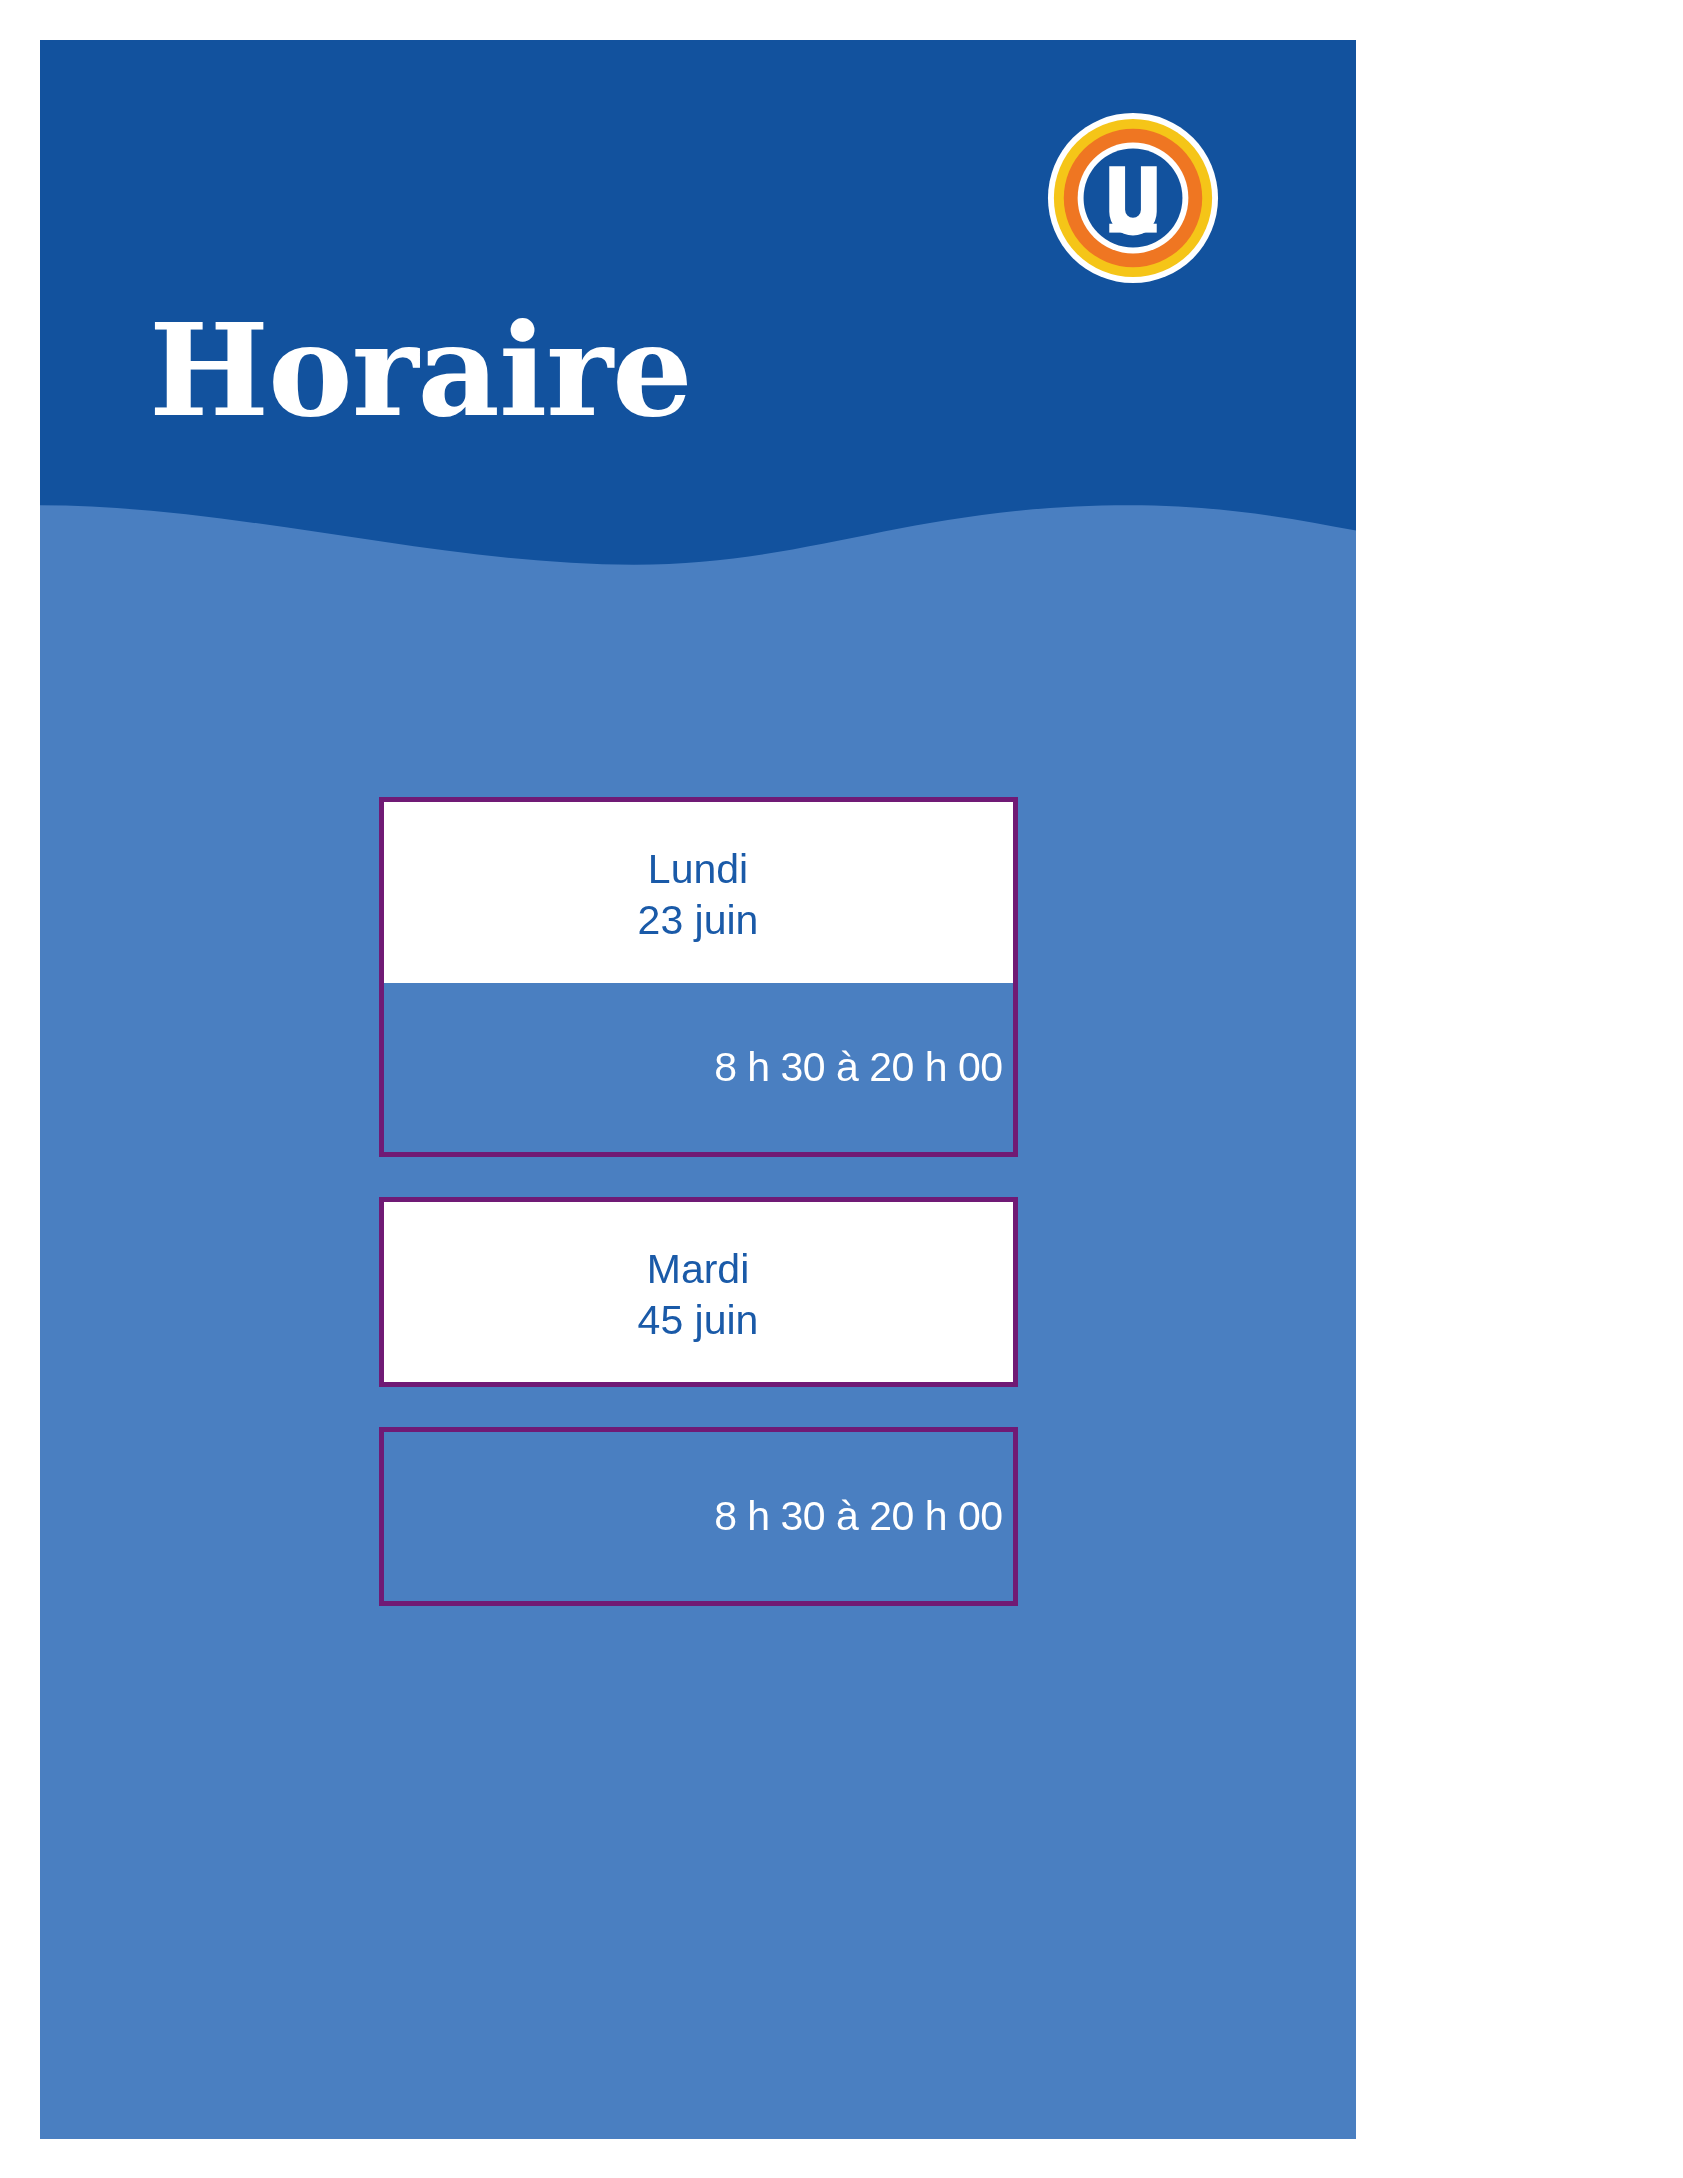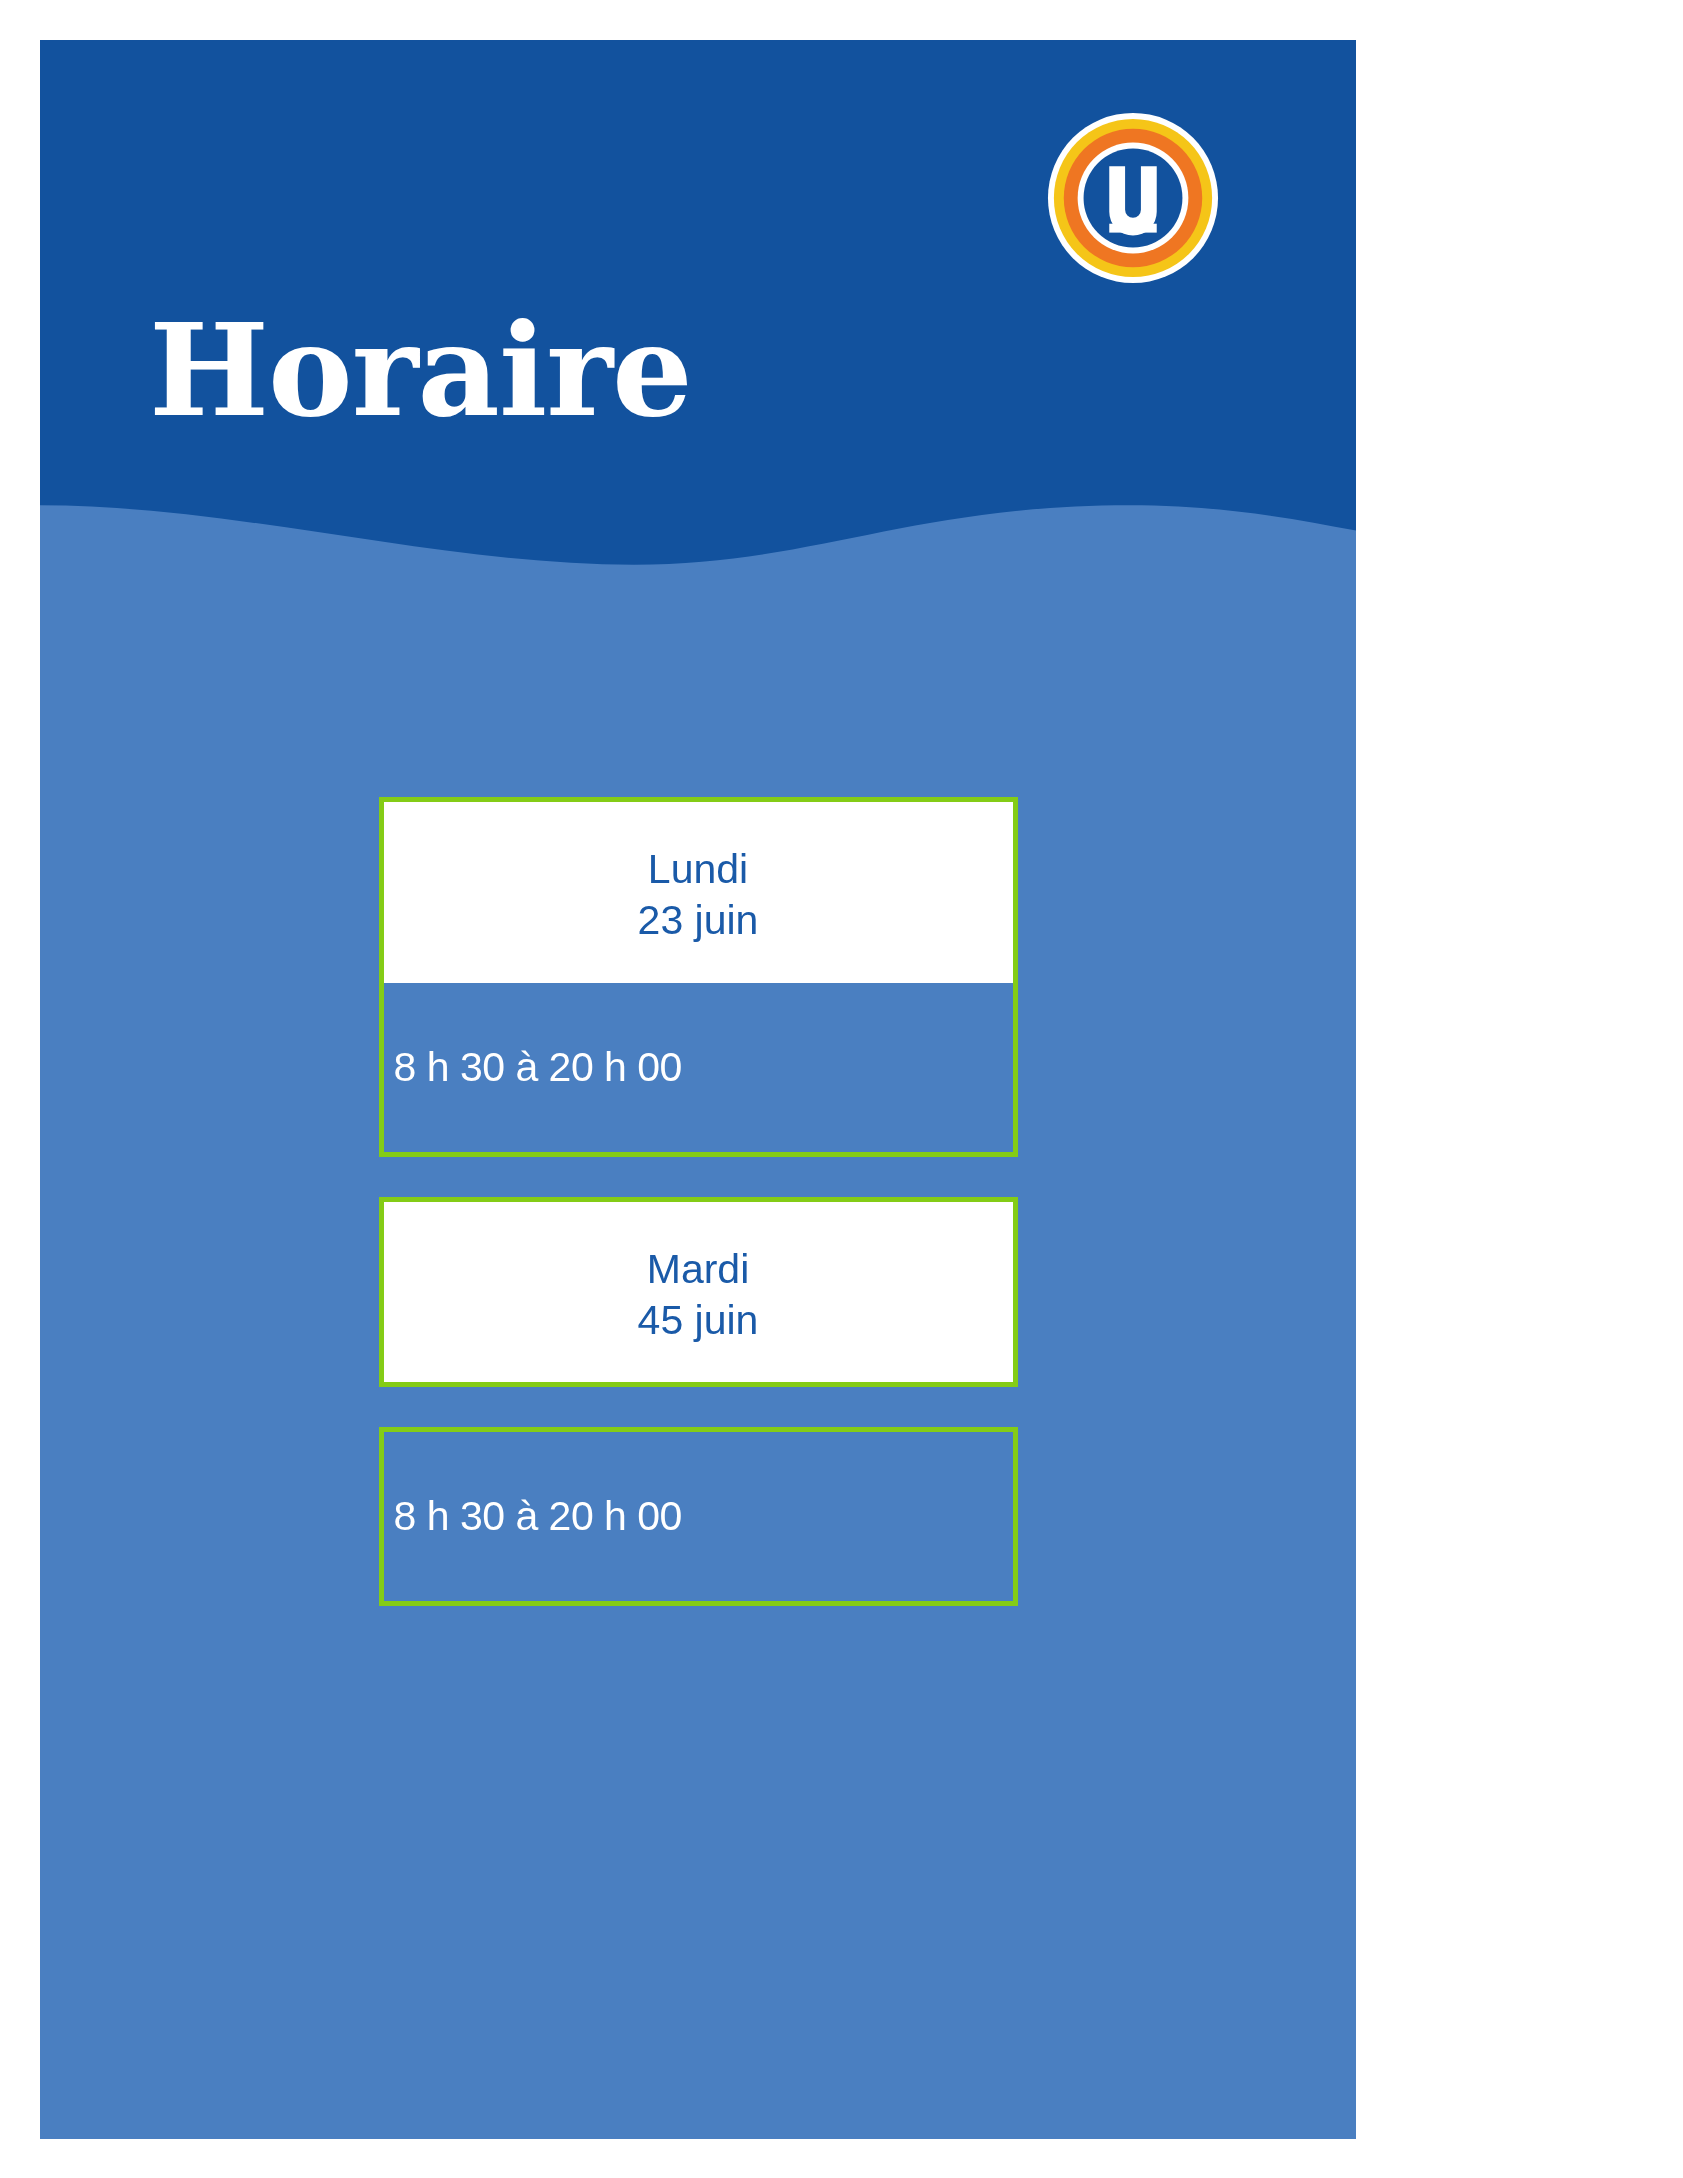--- a/index.html
+++ b/index.html
@@ -78,39 +78,39 @@
   
   .cards {
     position: absolute;
     left: 0;
     top: 757px;
     width: 100%;
   }
   .card {
     width: 639px;
     margin: 0 auto 40px auto;
-    border: 5px solid #84cc16;
+    border: 5px solid #701a75;
     background: #c2410c;
     box-sizing: border-box;
   }
   .card-day {
     background: #ffffff;
     color: #1a5aa8;
     text-align: center;
     padding: 42px 10px 36px 10px;
     font-size: 41px;
     line-height: 1.25;
     font-family: "Liberation Sans", sans-serif;
   }
   .card-day .dow { display: block; }
   .card-day .date { display: block; }
   .card-hours {
     background: #4a7fc1;
     color: #ffffff;
-    text-align: left;
+    text-align: right;
     font-size: 41px;
     padding: 61px 10px 61px 10px;
     font-family: "Liberation Sans", sans-serif;
     letter-spacing: -0.5px;
   }
 </style>
 </head>
 <body>
 
 <div class="poster">

